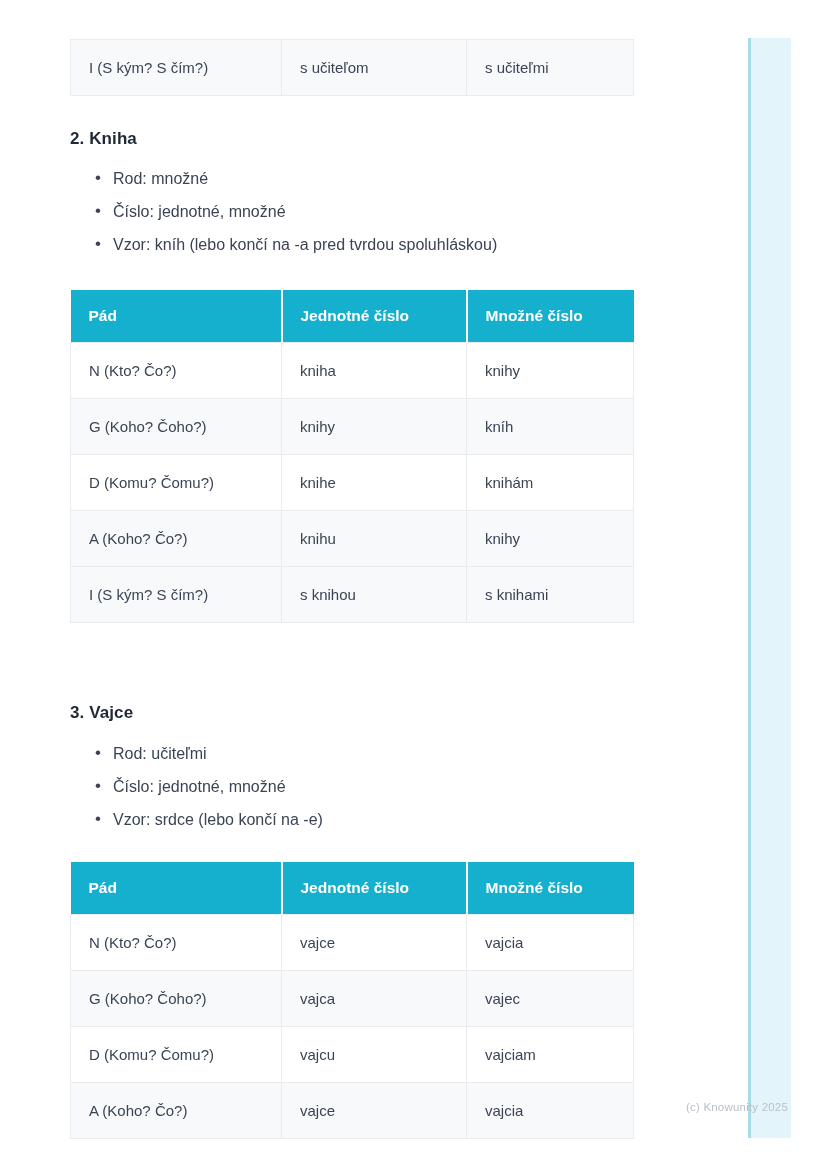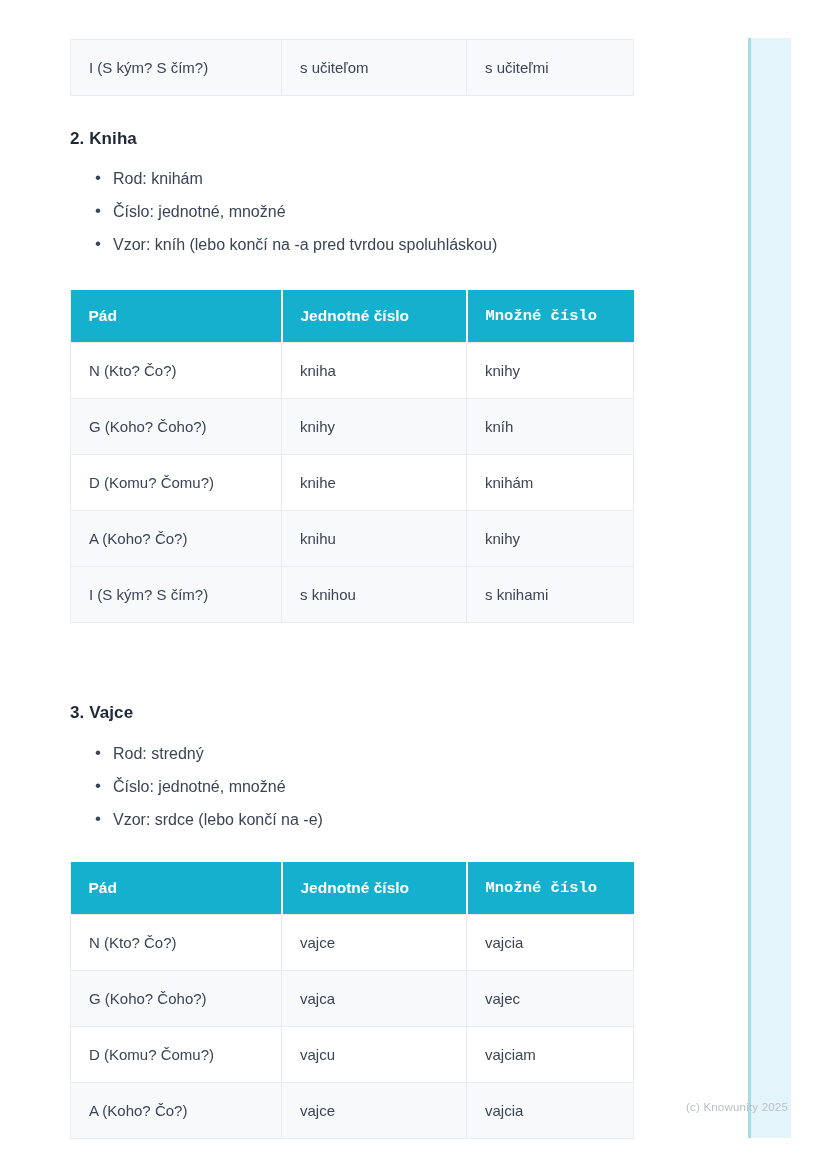--- a/index.html
+++ b/index.html
@@ -51,21 +51,21 @@
     background: #15b0cd;
     color: #ffffff;
     font-weight: 700;
     font-size: 15.5px;
     text-align: left;
     padding: 16px 18px;
     height: 52px;
     border-right: 2px solid #ffffff;
     margin-top: 36px;
   }
-  table.decl th:last-child { border-right: none; font-family: Liberation Mono, monospace; }
+  table.decl th:last-child { border-right: none; }
 
   table.decl td {
     font-size: 15px;
     color: #3a4454;
     padding: 18px 18px;
     height: 56px;
     border: 1px solid #e9ebef;
     background: #ffffff;
     vertical-align: middle;
     white-space: nowrap;
@@ -141,21 +141,21 @@
           <td>s učiteľom</td>
           <td>s učiteľmi</td>
         </tr>
       </tbody>
     </table>
   </div>
 
   <div class="sec-heading h-kniha">2. Kniha</div>
 
   <ul class="props list-kniha">
-    <li>Rod: knihám</li>
+    <li>Rod: množné</li>
     <li>Číslo: jednotné, množné</li>
     <li>Vzor: kníh (lebo končí na -a pred tvrdou spoluhláskou)</li>
   </ul>
 
   <div class="table1-wrap">
     <table class="decl">
       <colgroup>
           <col class="c1">
           <col class="c2">
           <col class="c3">
@@ -193,21 +193,21 @@
           <td>s knihou</td>
           <td>s knihami</td>
         </tr>
       </tbody>
     </table>
   </div>
 
   <div class="sec-heading h-vajce">3. Vajce</div>
 
   <ul class="props list-vajce">
-    <li>Rod: stredný</li>
+    <li>Rod: učiteľmi</li>
     <li>Číslo: jednotné, množné</li>
     <li>Vzor: srdce (lebo končí na -e)</li>
   </ul>
 
   <div class="table2-wrap">
     <table class="decl">
       <colgroup>
           <col class="c1">
           <col class="c2">
           <col class="c3">

